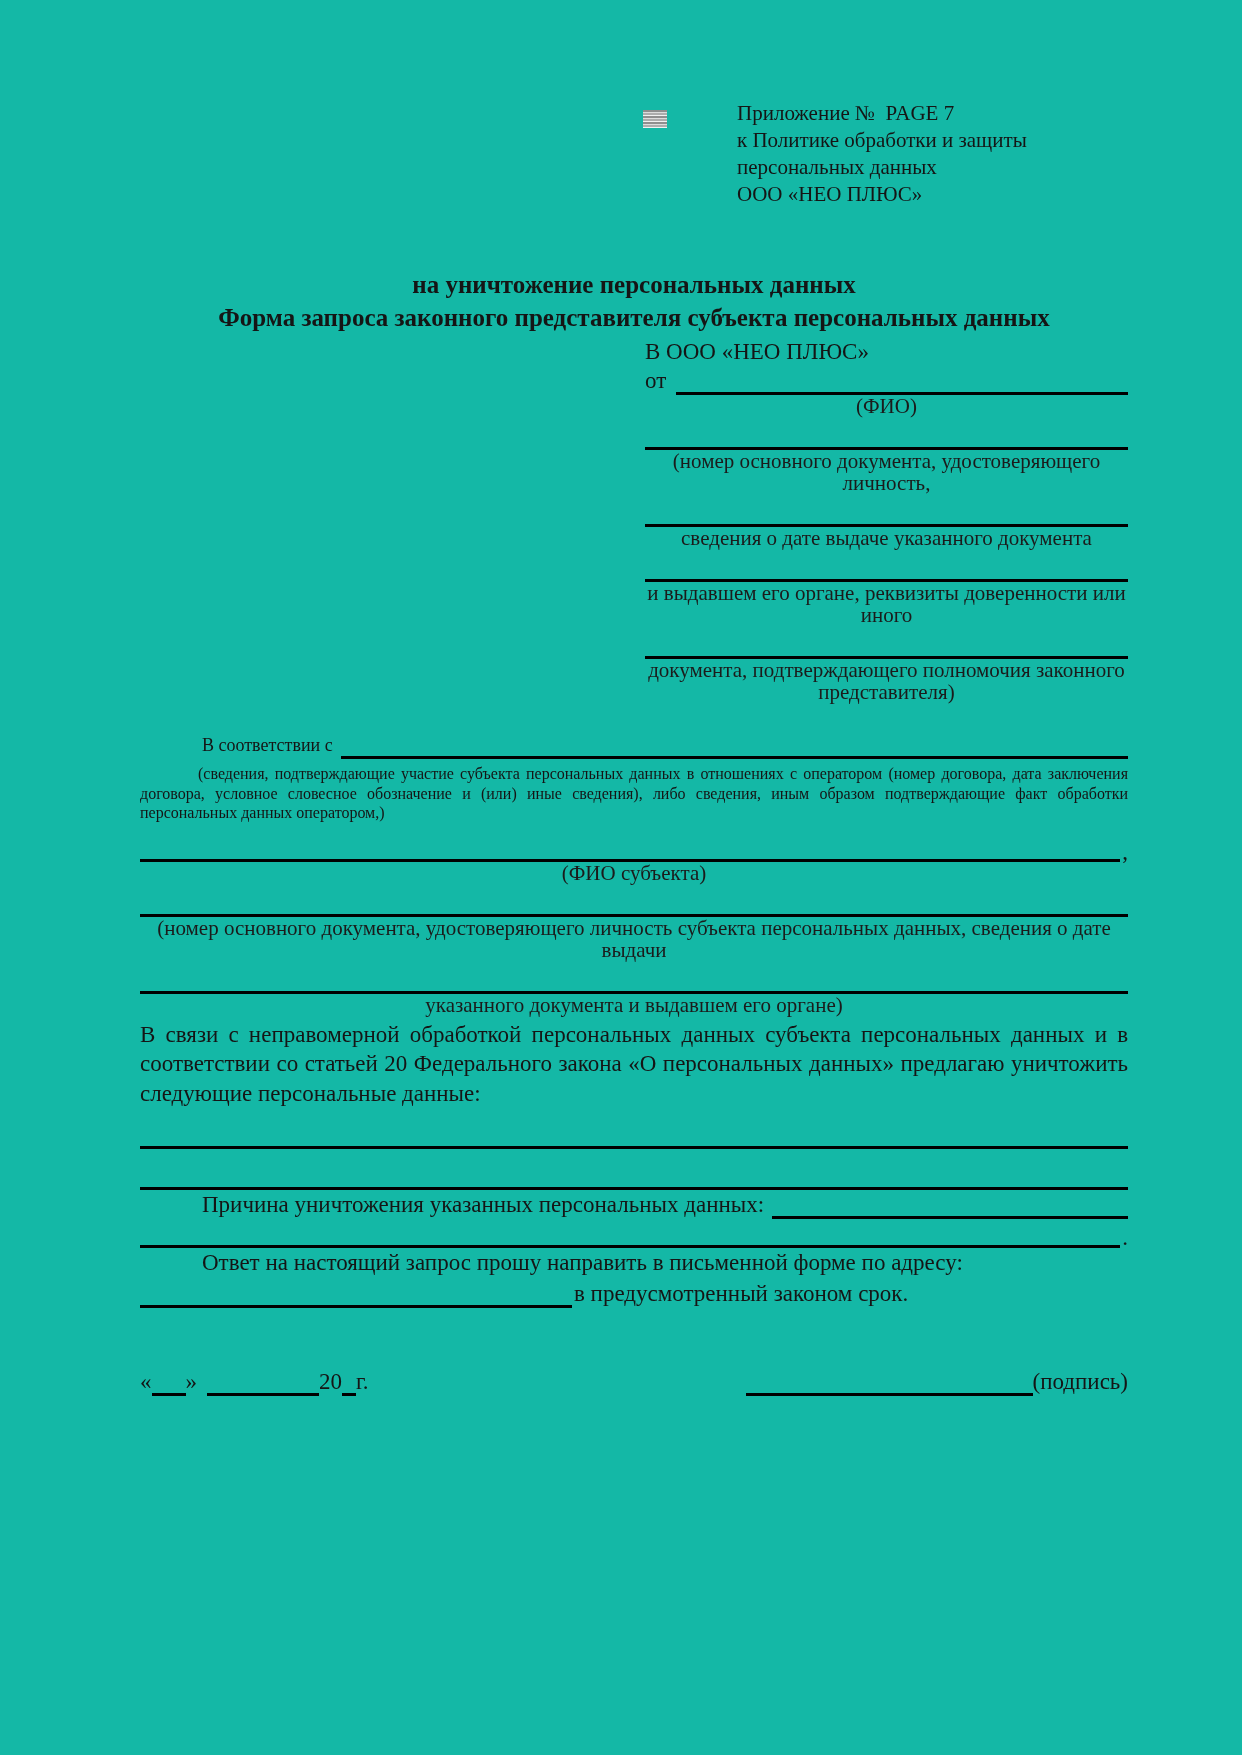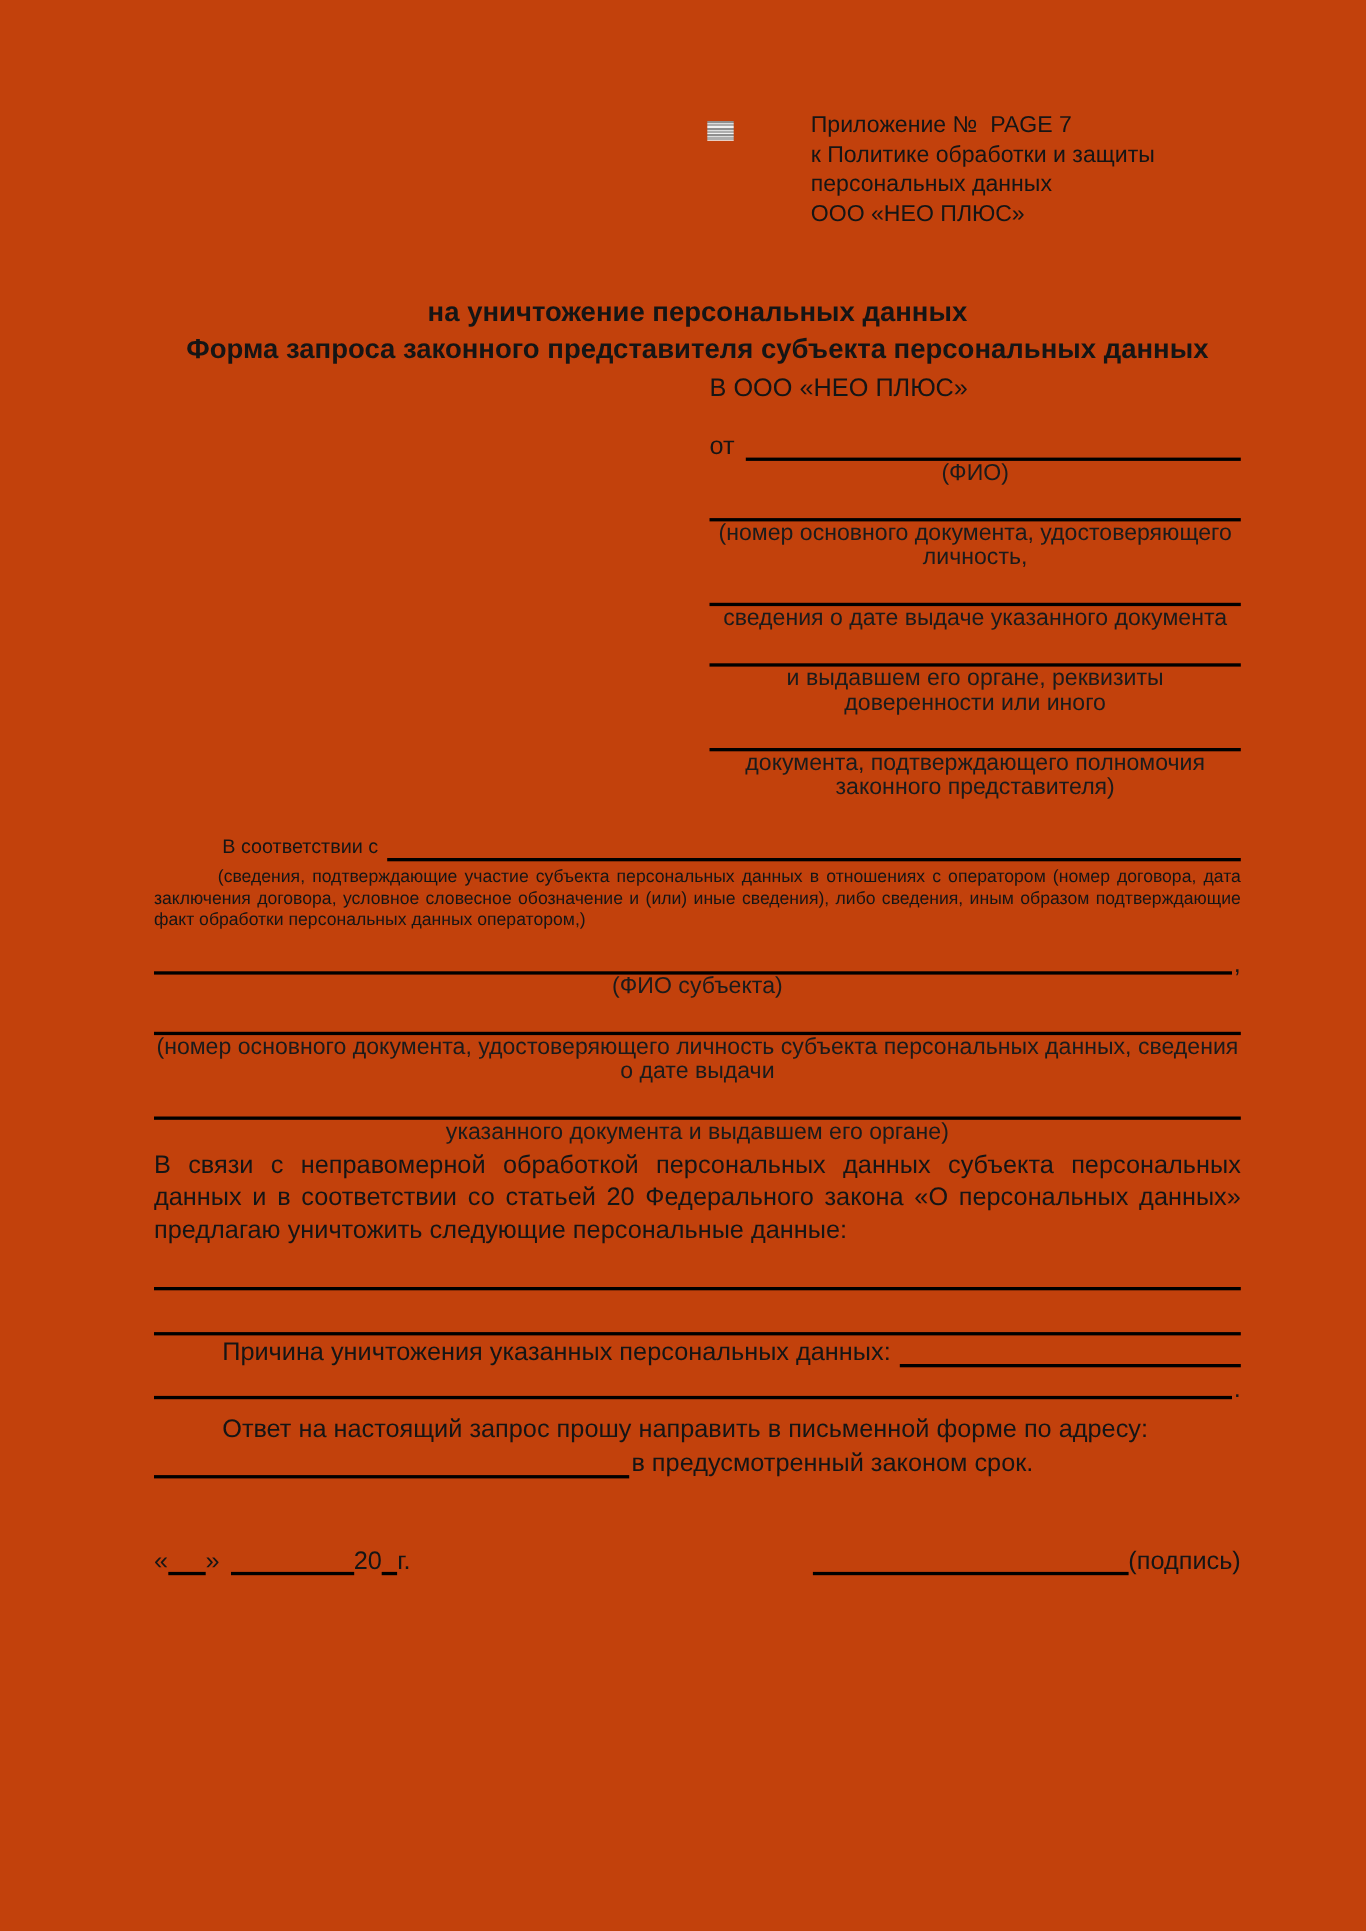--- a/index.html
+++ b/index.html
@@ -1,59 +1,59 @@
 <!DOCTYPE html>
 <html><head>
 <meta charset="utf-8">
 <style>
   html,body { margin:0; padding:0; background:#ffffff; }
   .page {
     width:1242px; height:1755px;
     position:relative; box-sizing:border-box;
     padding:100px 114px 0 140px;
-    background:#c2410c;
+    background:#14b8a6;
     color:#151515;
-    font-family:Liberation Sans, sans-serif;
+    font-family:Liberation Serif, serif;
     overflow:hidden;
   }
 
   
   .header { position:relative; height:112px; }
   .artifact {
     position:absolute; left:503px; top:10px; width:24px; height:18px;
     background:repeating-linear-gradient(180deg,#8f8f8f 0 2px,#dcdcdc 2px 3px,#adadad 3px 5px,#f1f1f1 5px 6px);
   }
   .hblock { position:absolute; left:597px; top:0; font-size:21px; line-height:27px; white-space:nowrap; }
 
   
   .title { margin-top:56px; text-align:center; font-weight:bold; font-size:25px; line-height:33px; }
 
   
   .addr { margin-left:505px; width:483px; margin-top:3px; font-size:23px; }
   .addr-to { line-height:30px; }
-  .from-row { display:flex; align-items:flex-end; margin-top:24px; line-height:28px; }
+  .from-row { display:flex; align-items:flex-end; line-height:28px; }
   .fill { flex:1; border-bottom:3px solid #000; }
   .from-row .fill { margin-left:10px; }
   .cap { font-size:21px; line-height:22px; text-align:center; color:#1b1b1b; }
   .bline { height:30px; border-bottom:3px solid #000; }
 
   
   .acc-row { display:flex; align-items:flex-end; font-size:18px; line-height:28px; margin-top:28px; }
   .acc-lead { padding-left:62px; white-space:nowrap; }
   .acc-row .fill { margin-left:8px; }
   .fine { font-size:16px; line-height:19.5px; text-align:justify; text-indent:58px; margin-top:5px; }
   .par { font-size:23px; line-height:29.5px; text-align:justify; }
   .srow { display:flex; align-items:flex-end; font-size:23px; }
   .srow .sline { flex:1; height:26px; border-bottom:3px solid #000; }
   .suffix { line-height:20px; padding-left:2px; }
   .wline { height:38px; border-bottom:3px solid #000; }
   .reason-row { display:flex; align-items:flex-end; font-size:23px; line-height:29px; }
   .reason-lead { padding-left:62px; white-space:nowrap; }
   .reason-row .fill { margin-left:8px; }
-  .resp { font-size:23px; line-height:29px; text-indent:62px; margin-top:12px; text-align:left; }
+  .resp { font-size:23px; line-height:29px; text-indent:62px; text-align:left; }
   .tail-row { display:flex; align-items:flex-end; font-size:23px; line-height:29px; margin-top:2px; }
   .u { display:inline-block; border-bottom:3px solid #000; }
   .u430 { width:432px; height:24px; margin-right:2px; }
 
   
   .footer { display:flex; justify-content:space-between; align-items:flex-end; margin-top:60px; font-size:23px; line-height:28px; }
   .fgroup { display:flex; align-items:flex-end; }
   .u34 { width:34px; height:22px; }
   .u110 { width:112px; height:22px; margin-left:10px; }
   .u14 { width:14px; height:22px; }

